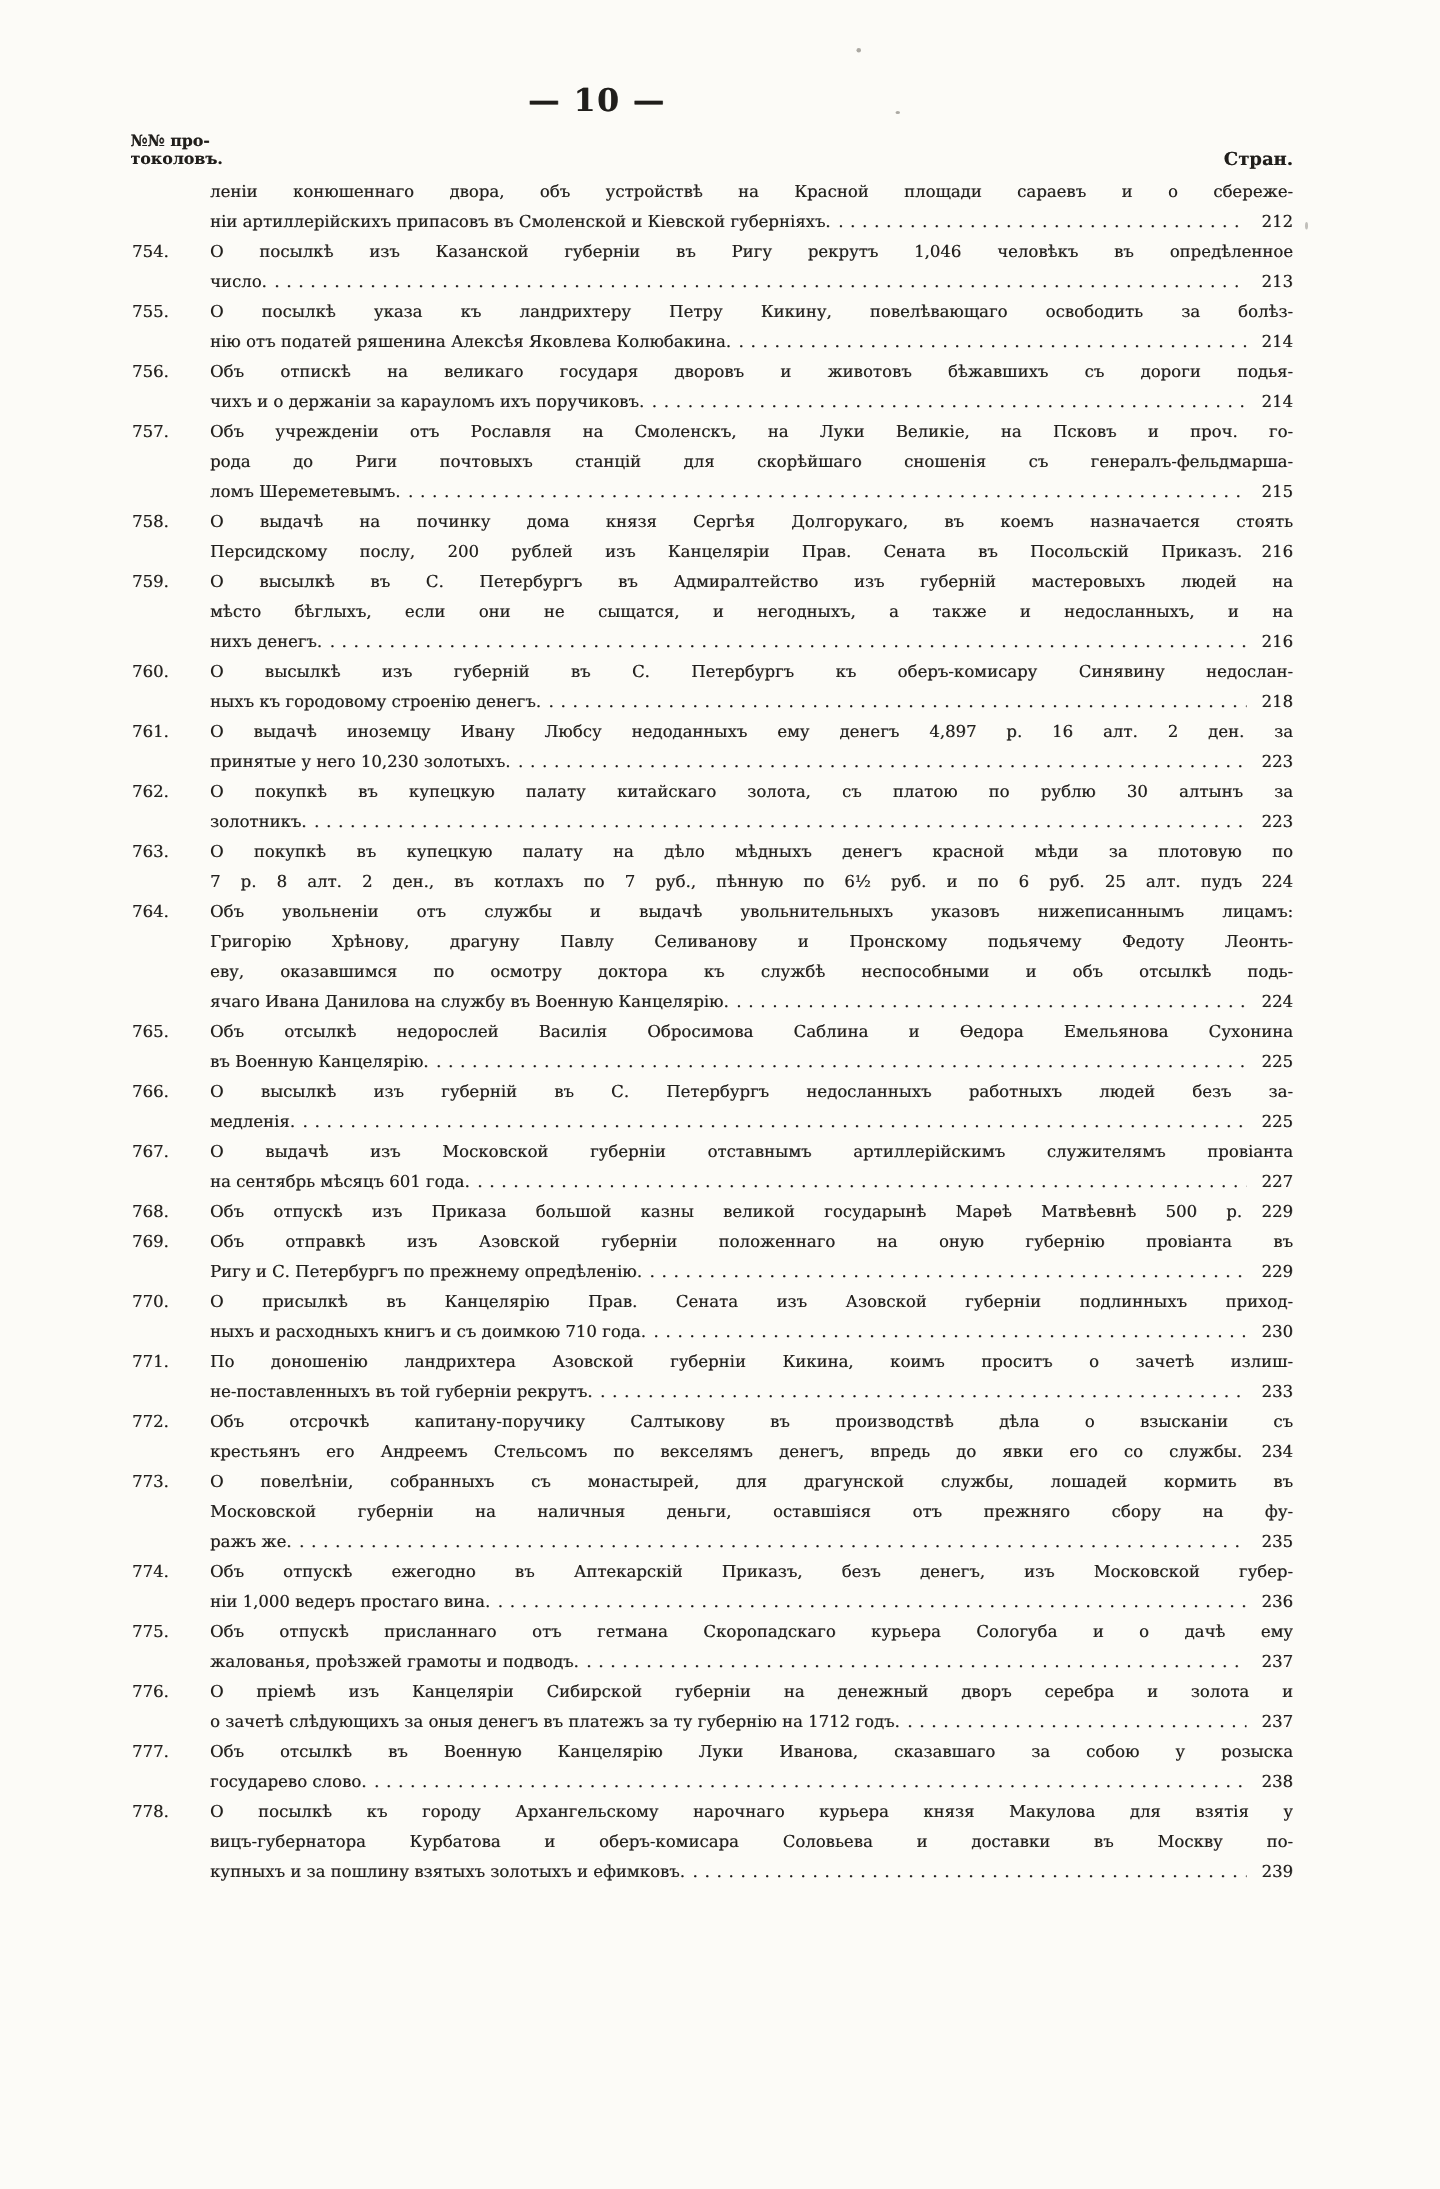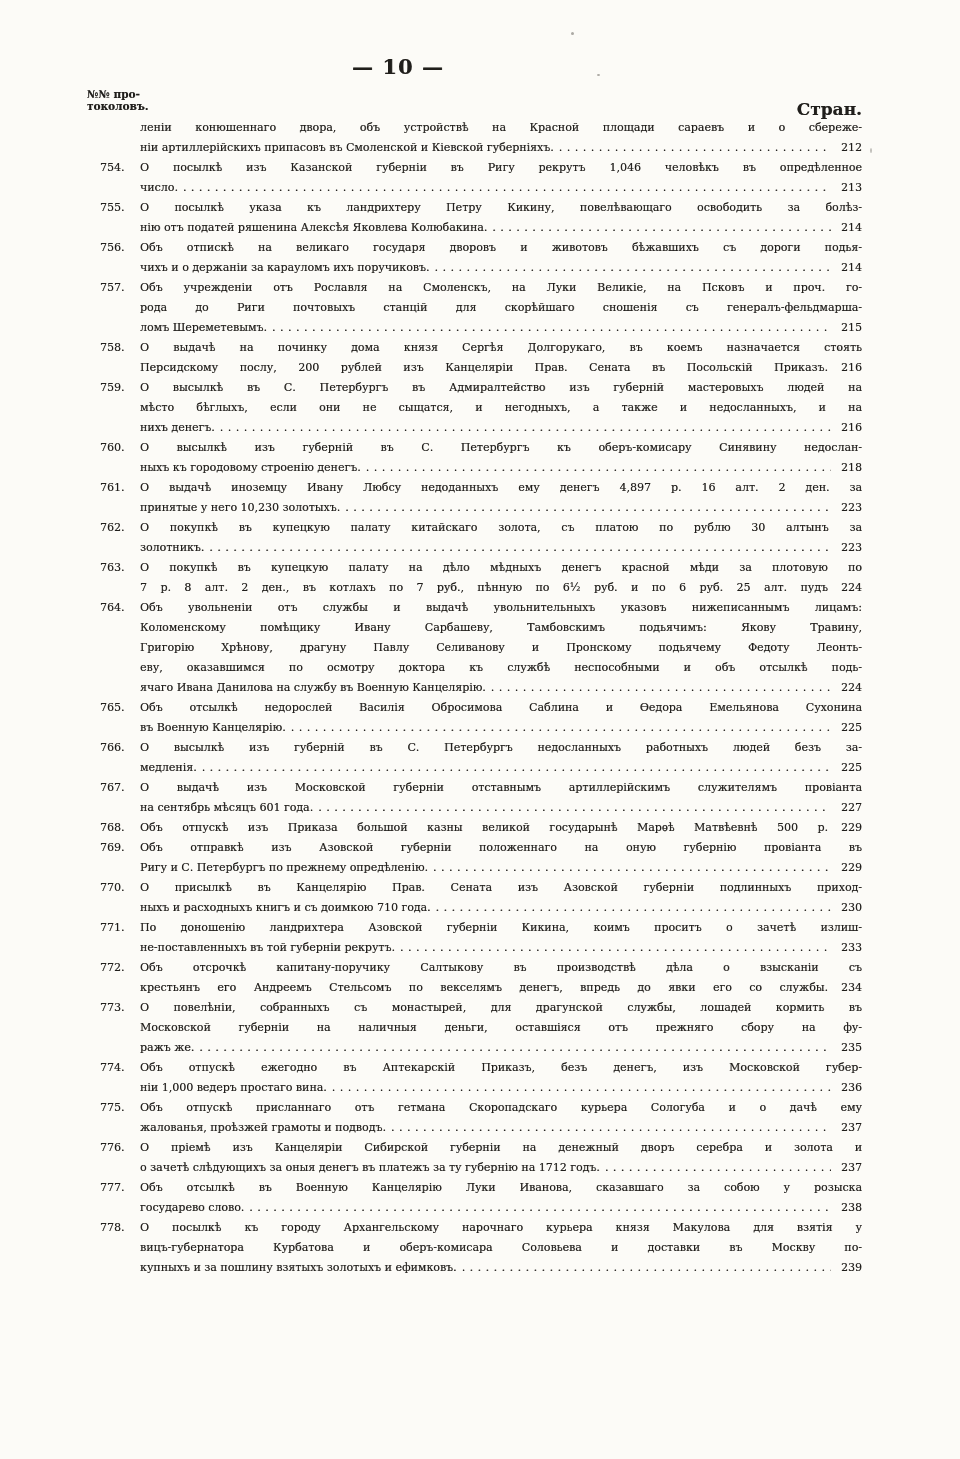--- a/index.html
+++ b/index.html
@@ -21,34 +21,33 @@
     font-size:21px;font-weight:bold;letter-spacing:1px;
     text-shadow:.3px 0 0 rgba(32,30,27,.65);
   }
   .col-head-left{
     position:absolute;left:87px;top:88px;
     font-size:10.5px;line-height:12px;font-weight:bold;
     text-shadow:.2px 0 0 rgba(32,30,27,.6);
   }
   .col-head-right{
     position:absolute;right:98px;top:99px;
-    font-size:17px;font-weight:bold;
+    font-size:12px;font-weight:bold;
     text-shadow:.2px 0 0 rgba(32,30,27,.6);
   }
 
   .toc{
     position:absolute;top:118px;left:140px;width:722px;
     font-size:11px;
     text-shadow:.3px 0 0 rgba(32,30,27,.55);
   }
   .entry{position:relative;}
   .entry .num{
     position:absolute;left:-52px;top:0;height:20px;line-height:20px;
     white-space:nowrap;
-    margin-left:12px;
   }
   .line{
     height:20px;line-height:20px;overflow:hidden;
     text-align:justify;text-align-last:justify;
   }
   .lastline{
     display:flex;align-items:flex-end;
     text-align:left;text-align-last:auto;
   }
   .lastline .txt{white-space:nowrap;flex:0 0 auto;}
@@ -174,21 +173,20 @@
       <span class="num">763.</span>
       <div class="line">О покупкѣ въ купецкую палату на дѣло мѣдныхъ денегъ красной мѣди за плотовую по</div>
       <div class="line lastline nodots">
         <span class="txt">7 р. 8 алт. 2 ден., въ котлахъ по 7 руб., пѣнную по 6½ руб. и по 6 руб. 25 алт. пудъ</span>
         <span class="pg">224</span>
       </div>
     </div>
     <div class="entry">
       <span class="num">764.</span>
       <div class="line">Объ увольненіи отъ службы и выдачѣ увольнительныхъ указовъ нижеписаннымъ лицамъ:</div>
-      <div class="line">Коломенскому помѣщику Ивану Сарбашеву, Тамбовскимъ подьячимъ: Якову Травину,</div>
       <div class="line">Григорію Хрѣнову, драгуну Павлу Селиванову и Пронскому подьячему Федоту Леонть-</div>
       <div class="line">еву, оказавшимся по осмотру доктора къ службѣ неспособными и объ отсылкѣ подь-</div>
       <div class="line lastline">
         <span class="txt">ячаго Ивана Данилова на службу въ Военную Канцелярію.</span>
         <span class="dots">........................................................................................................................................................................................................</span>
         <span class="pg">224</span>
       </div>
     </div>
     <div class="entry">
       <span class="num">765.</span>

